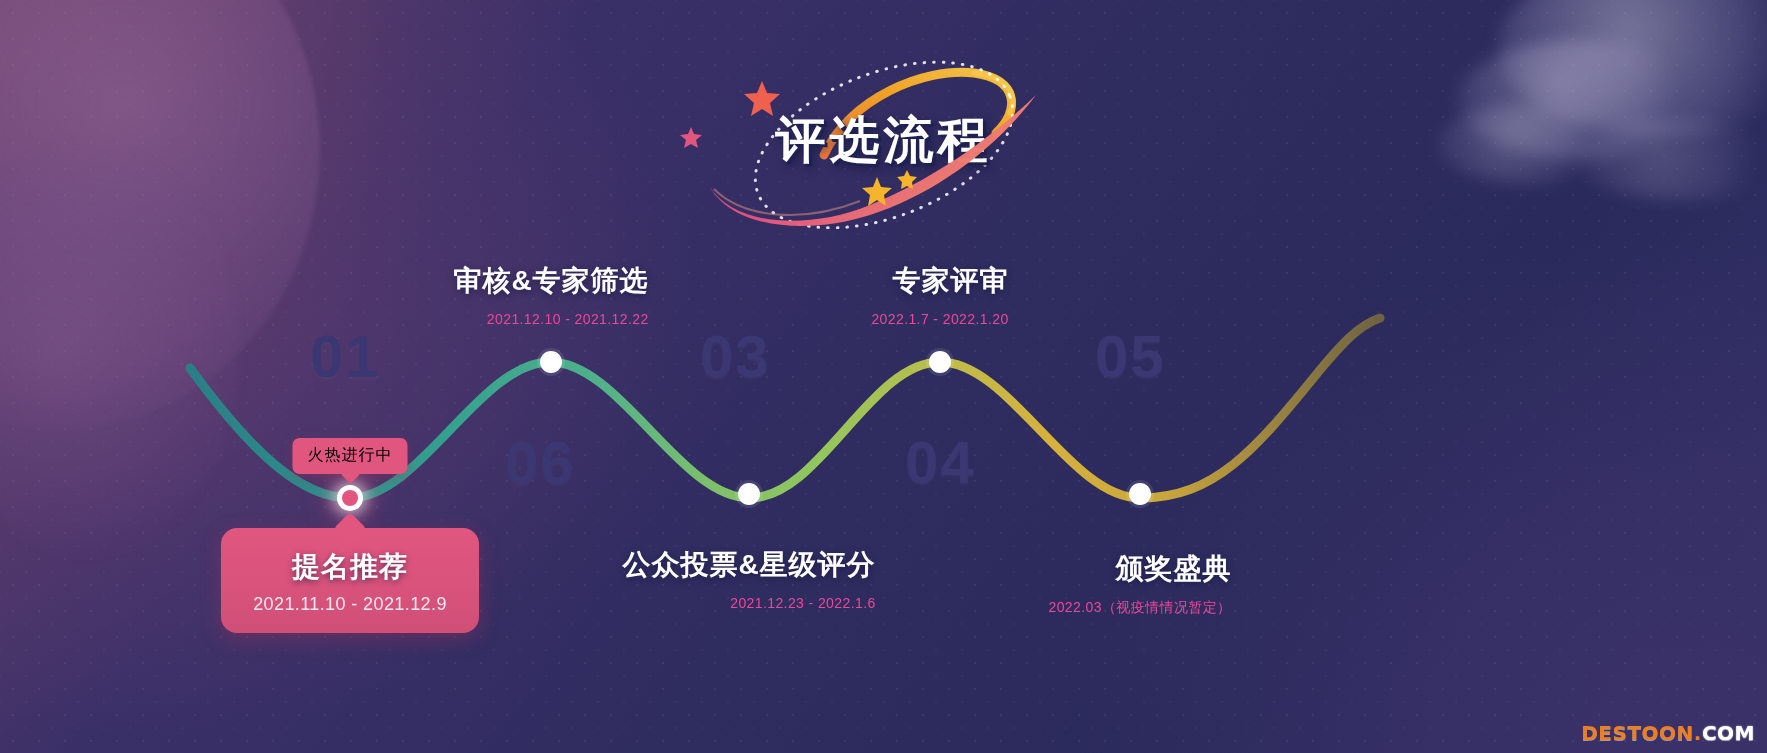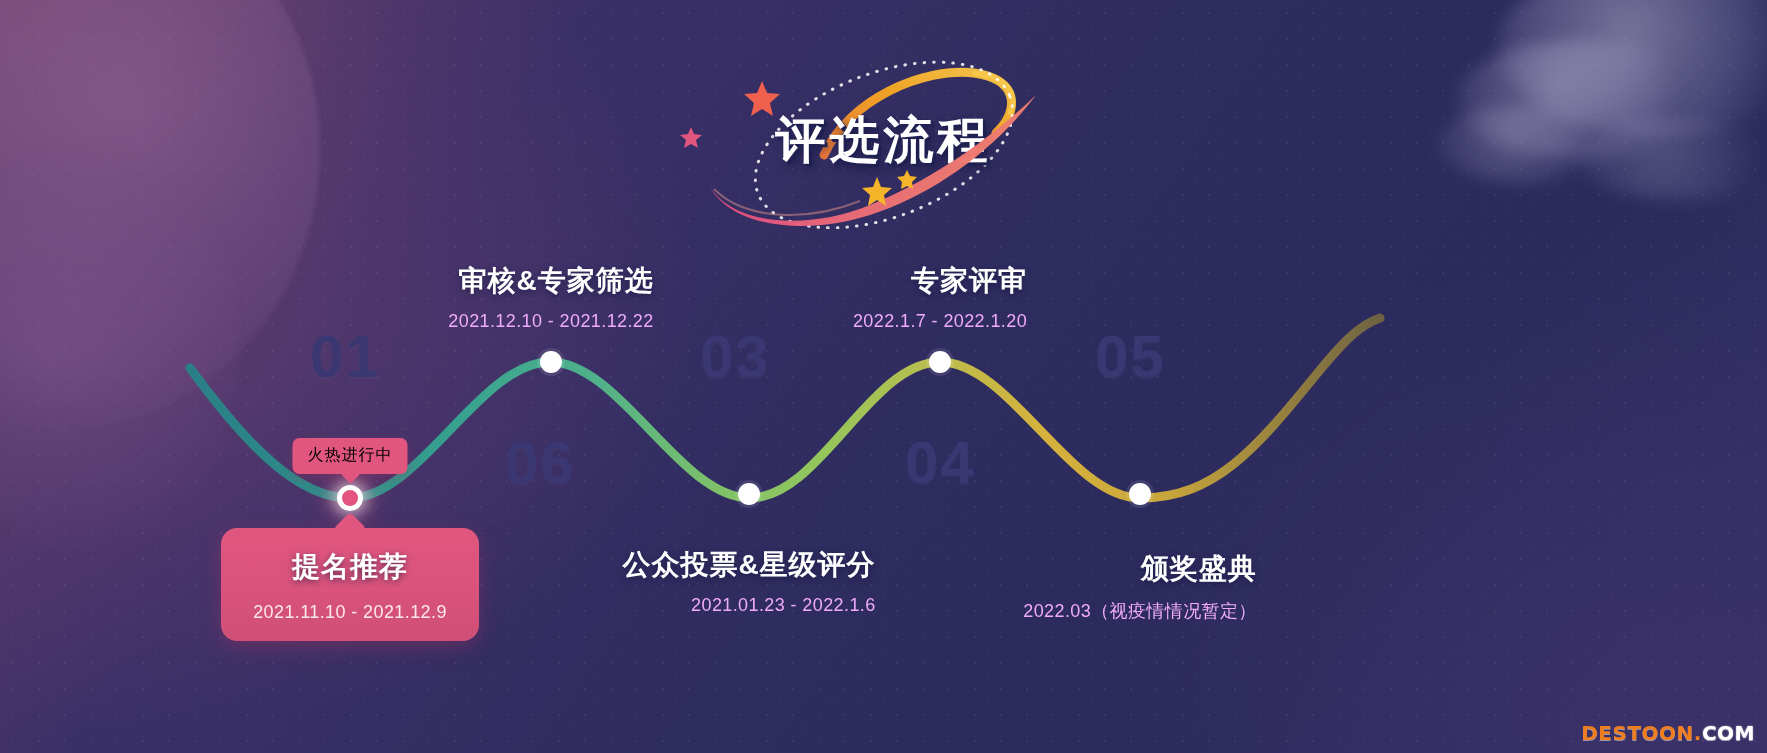--- a/index.html
+++ b/index.html
@@ -140,22 +140,22 @@
   }
   .step-title {
     font-size: 28px;
     font-weight: bold;
     color: #ffffff;
     letter-spacing: 1px;
     text-shadow: 0 2px 6px rgba(20,20,60,0.6);
   }
   .step-date {
     margin-top: 11px;
-    font-size: 18px;
-    color: #f0abfc;
+    font-size: 14px;
+    color: #ec4899;
     letter-spacing: 0.4px;
   }
 
   
   .active-card {
     position: absolute;
     z-index: 8;
     transform: translateX(-50%);
     width: 258px;
     padding: 20px 22px 18px;
@@ -167,21 +167,21 @@
   .active-card::after {
     content: "";
     position: absolute;
     left: 50%; top: -11px;
     width: 24px; height: 24px;
     transform: translateX(-50%) rotate(45deg);
     border-radius: 5px;
     background: #e0567f;
   }
   .active-card .step-title { font-size: 28px; position: relative; z-index: 2; }
-  .active-card .step-date  { font-size: 18px; color: #fde8ef; position: relative; z-index: 2; margin-top: 16px; }
+  .active-card .step-date  { font-size: 18px; color: #fde8ef; position: relative; z-index: 2; margin-top: 8px; }
 
   .badge {
     position: absolute;
     z-index: 9;
     transform: translateX(-50%);
     padding: 7px 15px 8px;
     border-radius: 7px;
     background: #e0567f;
     color: #000000;
     font-size: 16px;
@@ -317,21 +317,21 @@
     <div class="step-date">2021.11.10 - 2021.12.9</div>
   </div>
 
   <div class="step-label" style="left:551px; top:262px;">
     <div class="step-title">审核&amp;专家筛选</div>
     <div class="step-date">2021.12.10 - 2021.12.22</div>
   </div>
 
   <div class="step-label" style="left:749px; top:546px;">
     <div class="step-title">公众投票&amp;星级评分</div>
-    <div class="step-date">2021.01.23 - 2022.1.6</div>
+    <div class="step-date">2021.12.23 - 2022.1.6</div>
   </div>
 
   <div class="step-label" style="left:940px; top:262px;">
     <div class="step-title">专家评审</div>
     <div class="step-date">2022.1.7 - 2022.1.20</div>
   </div>
 
   <div class="step-label" style="left:1140px; top:550px;">
     <div class="step-title">颁奖盛典</div>
     <div class="step-date">2022.03（视疫情情况暂定）</div>

